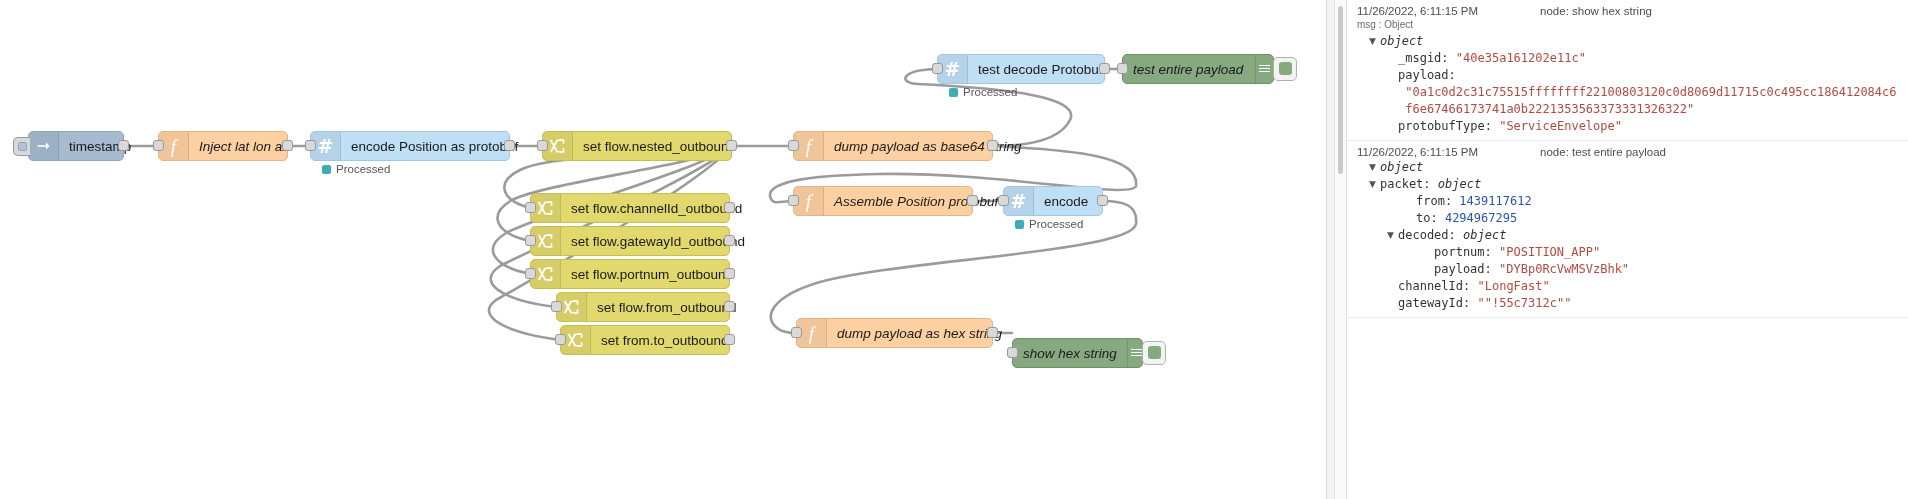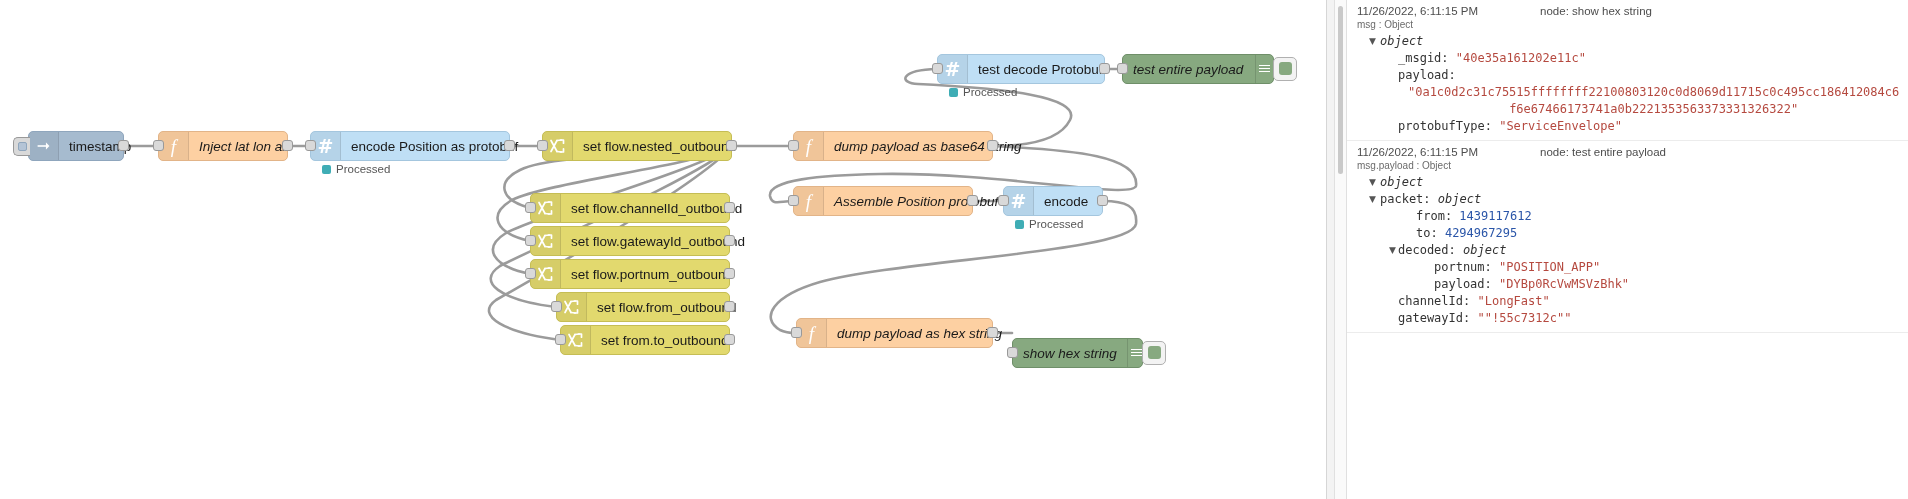--- a/index.html
+++ b/index.html
@@ -186,21 +186,21 @@
   .caret {
     flex: 0 0 11px; color: #555; font-size: 9px; line-height: 17px;
     font-family: "DejaVu Sans", sans-serif;
   }
   .caret.blank { color: transparent; }
   .k-type { font-style: italic; color: #333; }
   .k-key  { color: #333; }
   .v-str  { color: #b5493f; }
   .v-num  { color: #2a55a8; }
   .ind1 { padding-left: 12px; }
-  .ind2 { padding-left: 30px; text-align: center; }
+  .ind2 { padding-left: 30px; }
   .ind3 { padding-left: 48px; align-items: center; }
   .ind4 { padding-left: 66px; }
   .wrapstr { white-space: pre-wrap; word-break: break-all; }
 </style>
 </head>
 <body>
 
 <div id="app">
 
   <div id="canvas">
@@ -452,21 +452,20 @@
             </div>
             <div class="tw ind2"><span class="caret blank">▼</span><span class="k-key"></span>&nbsp;<span class="v-str wrapstr">"0a1c0d2c31c75515ffffffff22100803120c0d8069d11715c0c495cc186412084c6f6e67466173741a0b2221353563373331326322"</span></div>
             <div class="tw ind2"><span class="caret blank">▼</span><span class="k-key">protobufType:</span>&nbsp;<span class="v-str">"ServiceEnvelope"</span></div>
           </div>
         </div>
         <div class="dbg-msg">
           <div class="dbg-head">
             <span class="ts">11/26/2022, 6:11:15 PM</span>
             <span class="src">node: test entire payload</span>
           </div>
-          <div class="dbg-topic">msg.payload : Object</div>
           <div class="tree">
             <div class="tw ind1">
               <span class="caret">▼</span>
               <span class="k-type">object</span>
             </div>
             <div class="tw ind1"><span class="caret">▼</span><span class="k-key">packet:</span>&nbsp;<span class="k-type">object</span></div>
             <div class="tw ind3"><span class="caret blank">▼</span><span class="k-key">from:</span>&nbsp;<span class="v-num">1439117612</span></div>
             <div class="tw ind3"><span class="caret blank">▼</span><span class="k-key">to:</span>&nbsp;<span class="v-num">4294967295</span></div>
             <div class="tw ind2"><span class="caret">▼</span><span class="k-key">decoded:</span>&nbsp;<span class="k-type">object</span></div>
             <div class="tw ind4"><span class="caret blank">▼</span><span class="k-key">portnum:</span>&nbsp;<span class="v-str">"POSITION_APP"</span></div>

